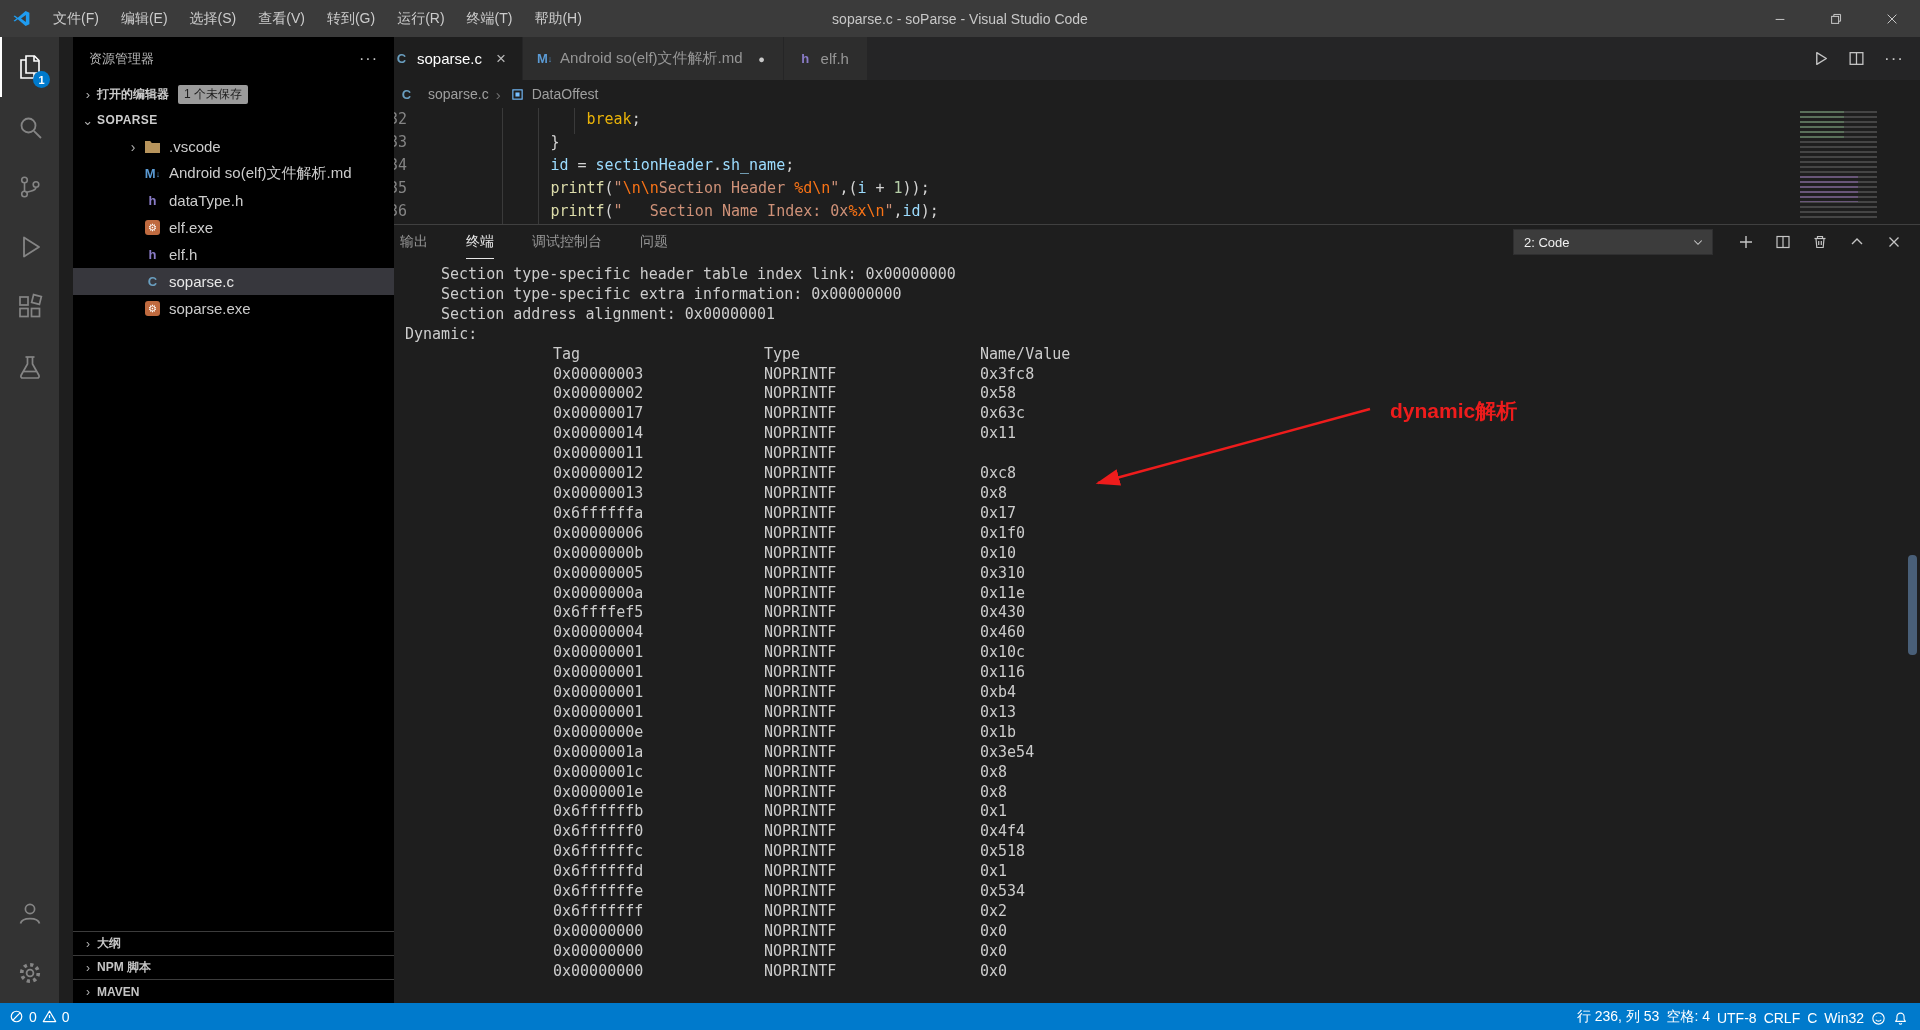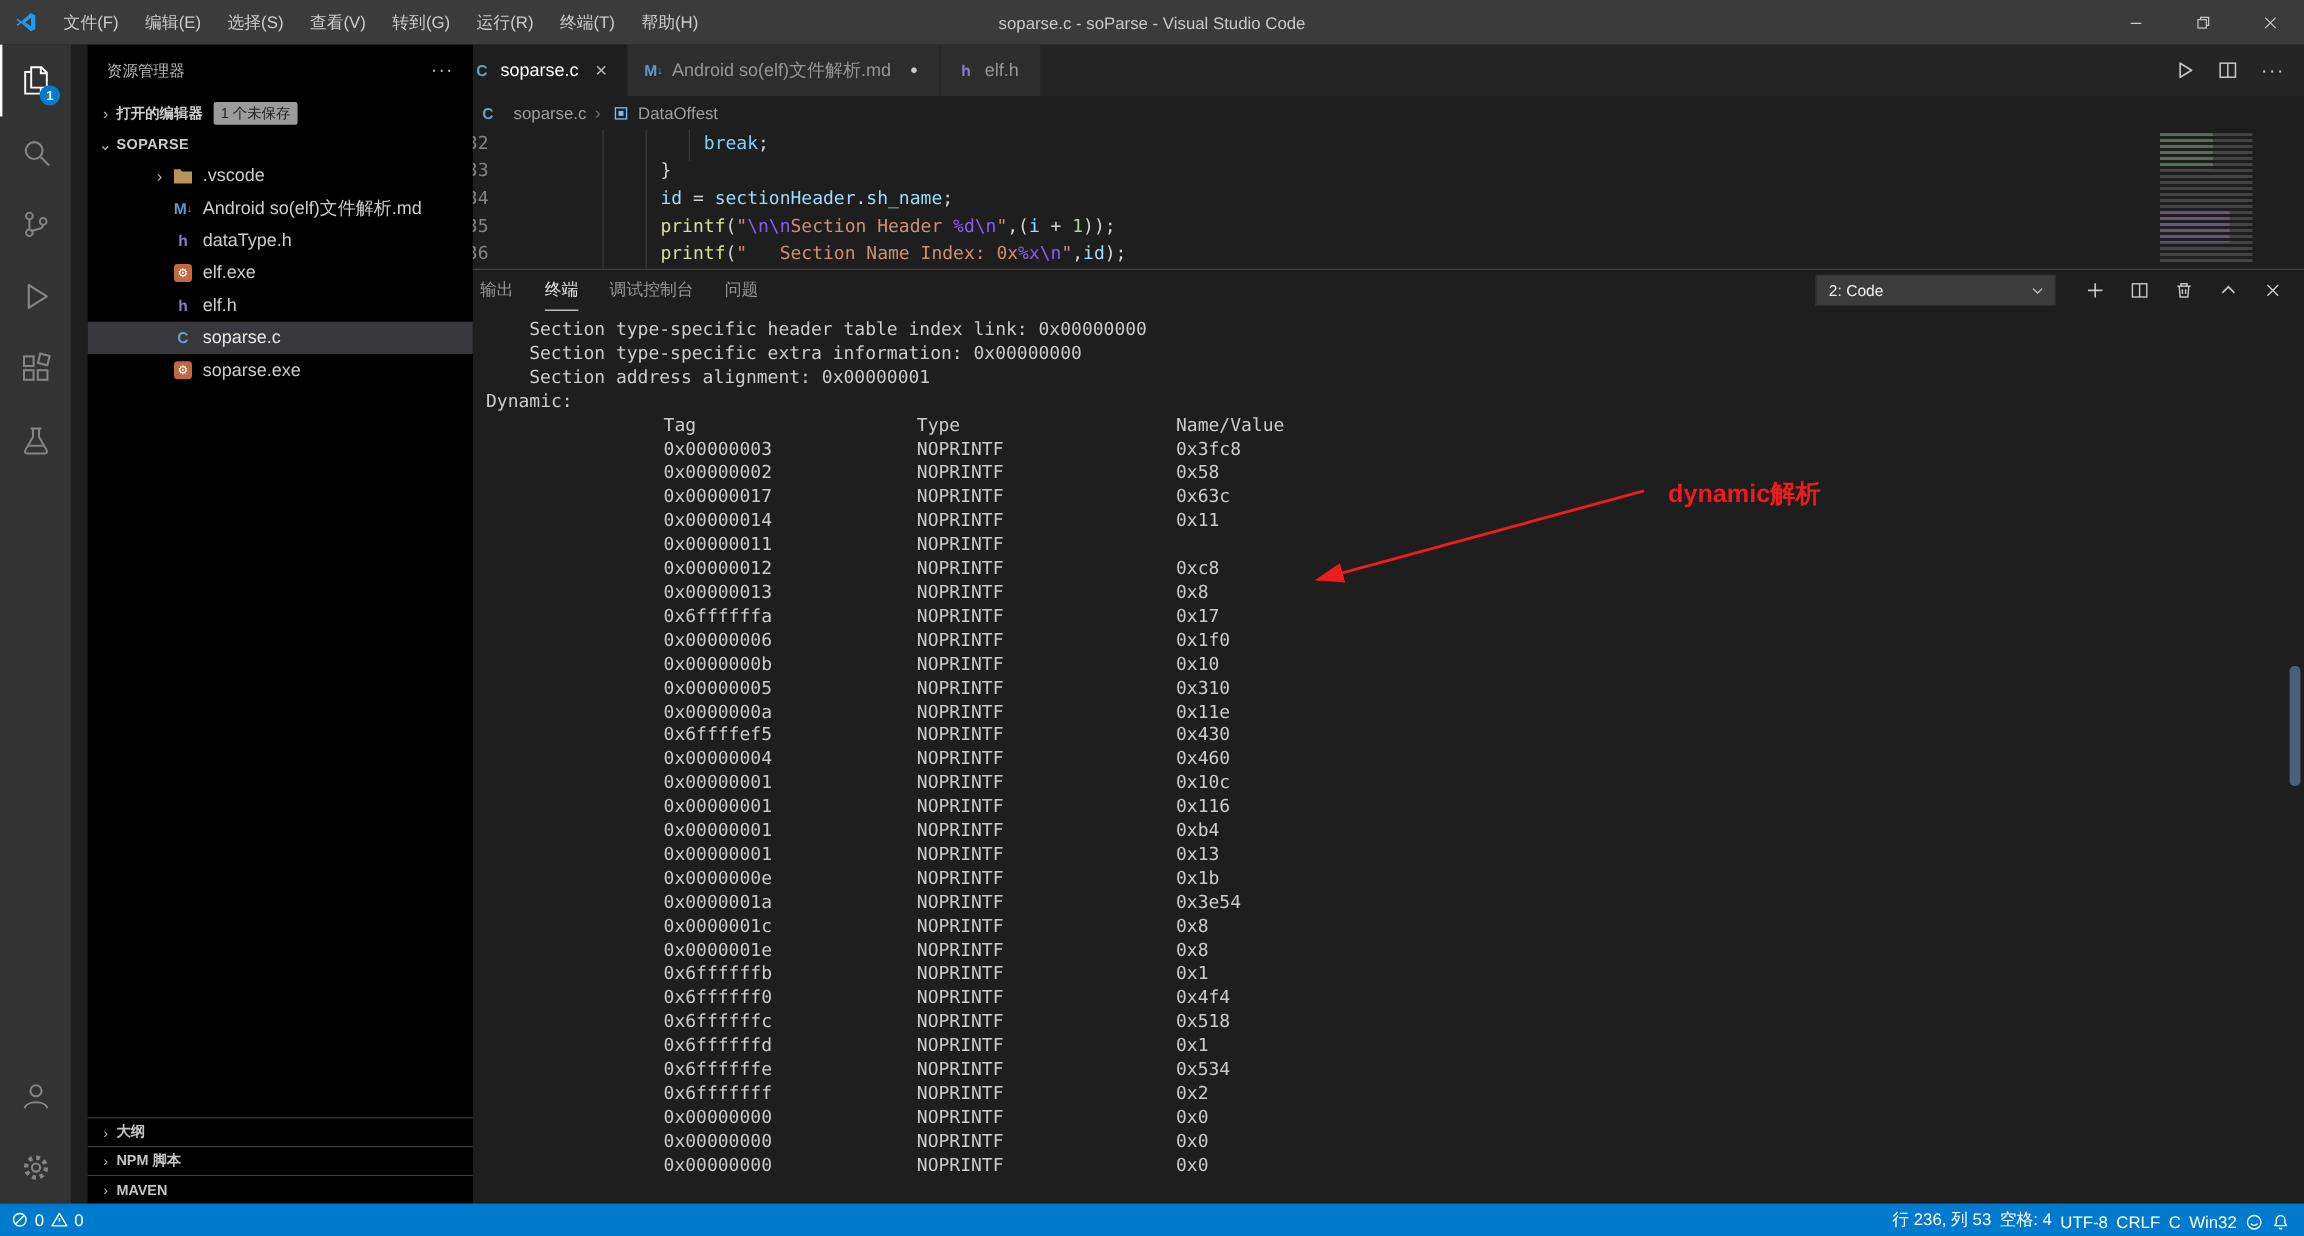--- a/index.html
+++ b/index.html
@@ -61,32 +61,32 @@
 
   .breadcrumb{height:28px;flex:none;display:flex;align-items:center;padding-left:17px;font-size:14px;color:#9f9f9f;gap:7px;background:#1e1e1e}
   .bc-sep{color:#6e6e6e;font-size:15px}
   .bc-item{display:flex;align-items:center;gap:5px;cursor:pointer}
 
   
   .editor{position:relative;height:116px;flex:none;overflow:hidden;font-family:"DejaVu Sans Mono",monospace;font-size:15px}
   .code-line{display:flex;height:23px;line-height:23px;white-space:pre}
   .ln{width:62px;flex:none;text-align:left;color:#858585;padding-right:24px}
   .code{white-space:pre;color:#d4d4d4}
-  .c-pl{color:#d4d4d4}.c-kw{color:#7dd3fc}.c-var{color:#9cdcfe}.c-fn{color:#dcdcaa}
-  .c-str{color:#ce9178}.c-esc{color:#8b5cf6}.c-num{color:#b5cea8}
+  .c-pl{color:#d4d4d4}.c-kw{color:#eab308}.c-var{color:#9cdcfe}.c-fn{color:#dcdcaa}
+  .c-str{color:#ce9178}.c-esc{color:#f97316}.c-num{color:#b5cea8}
   .iguide{position:absolute;top:0;width:1px;background:#3a3a3a}
   .minimap{position:absolute;top:0;right:15px;width:110px;height:116px;opacity:.95}
   .mm-lines{position:absolute;left:5px;top:3px;right:28px;bottom:4px;background:repeating-linear-gradient(to bottom,rgba(190,190,190,.26) 0 2px,transparent 2px 5px)}
   .mm-green{position:absolute;left:5px;top:3px;width:44px;height:30px;background:repeating-linear-gradient(to bottom,rgba(130,190,130,.38) 0 2px,transparent 2px 5px)}
   .mm-purple{position:absolute;left:5px;top:68px;width:58px;height:26px;background:repeating-linear-gradient(to bottom,rgba(160,115,200,.42) 0 2px,transparent 2px 5px)}
 
   
   .panel{position:relative;flex:1;background:#1e1e1e;border-top:1px solid rgba(128,128,128,.35)}
   .panel-header{height:34px;display:flex;align-items:center;justify-content:space-between;padding:0 18px 0 20px}
-  .panel-tabs{display:flex;gap:26px;height:100%}
+  .panel-tabs{display:flex;gap:38px;height:100%}
   .panel-tab{height:100%;display:flex;align-items:center;font-size:14px;color:#969696;border-bottom:1px solid transparent;cursor:pointer}
   .panel-tab.active{color:#e7e7e7;border-bottom-color:#e7e7e7}
   .panel-actions{display:flex;align-items:center;gap:21px;color:#c5c5c5}
   .terminal-select{display:flex;align-items:center;justify-content:space-between;background:#3c3c3c;border:1px solid #2f2f30;color:#f0f0f0;font-size:13px;height:26px;width:200px;padding:0 8px 0 10px;cursor:pointer;margin-right:4px}
   .pai{width:16px;height:16px;cursor:pointer}
 
   .terminal{position:absolute;left:0;right:14px;top:35px;bottom:0;padding:5px 0 0 25px;font-family:"DejaVu Sans Mono",monospace;font-size:15px;line-height:19.9px;color:#cccccc;overflow:hidden}
   .t-intro{margin-left:36px}
   .t-grid{display:grid;grid-template-columns:211px 216px 1fr;padding-left:148px}
   .panel-scroll{position:absolute;right:3px;top:330px;width:9px;height:100px;background:rgba(110,150,195,.55);border-radius:4px}

